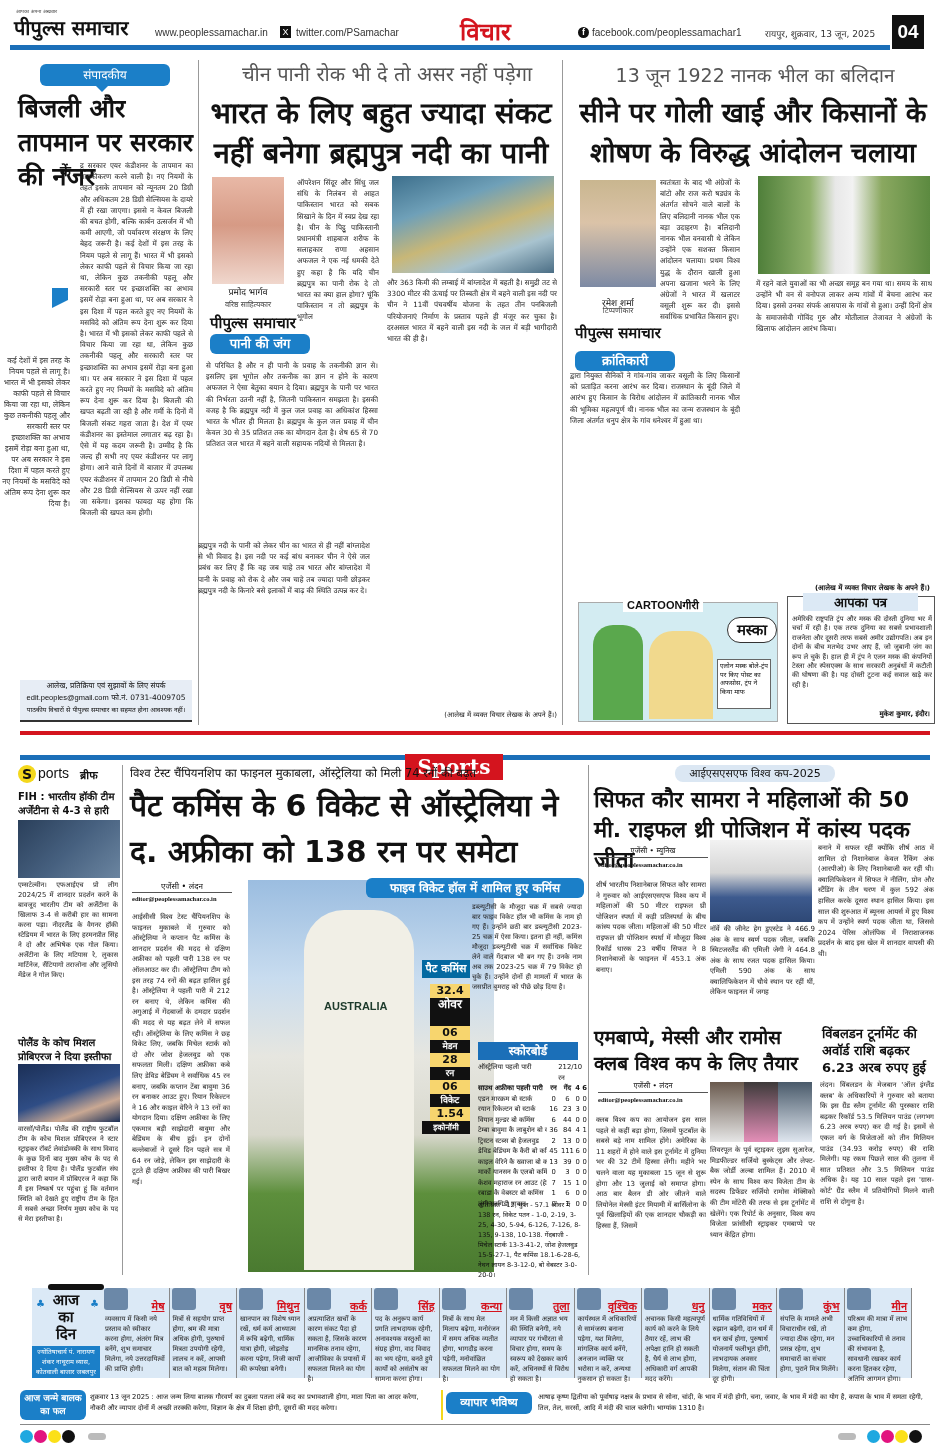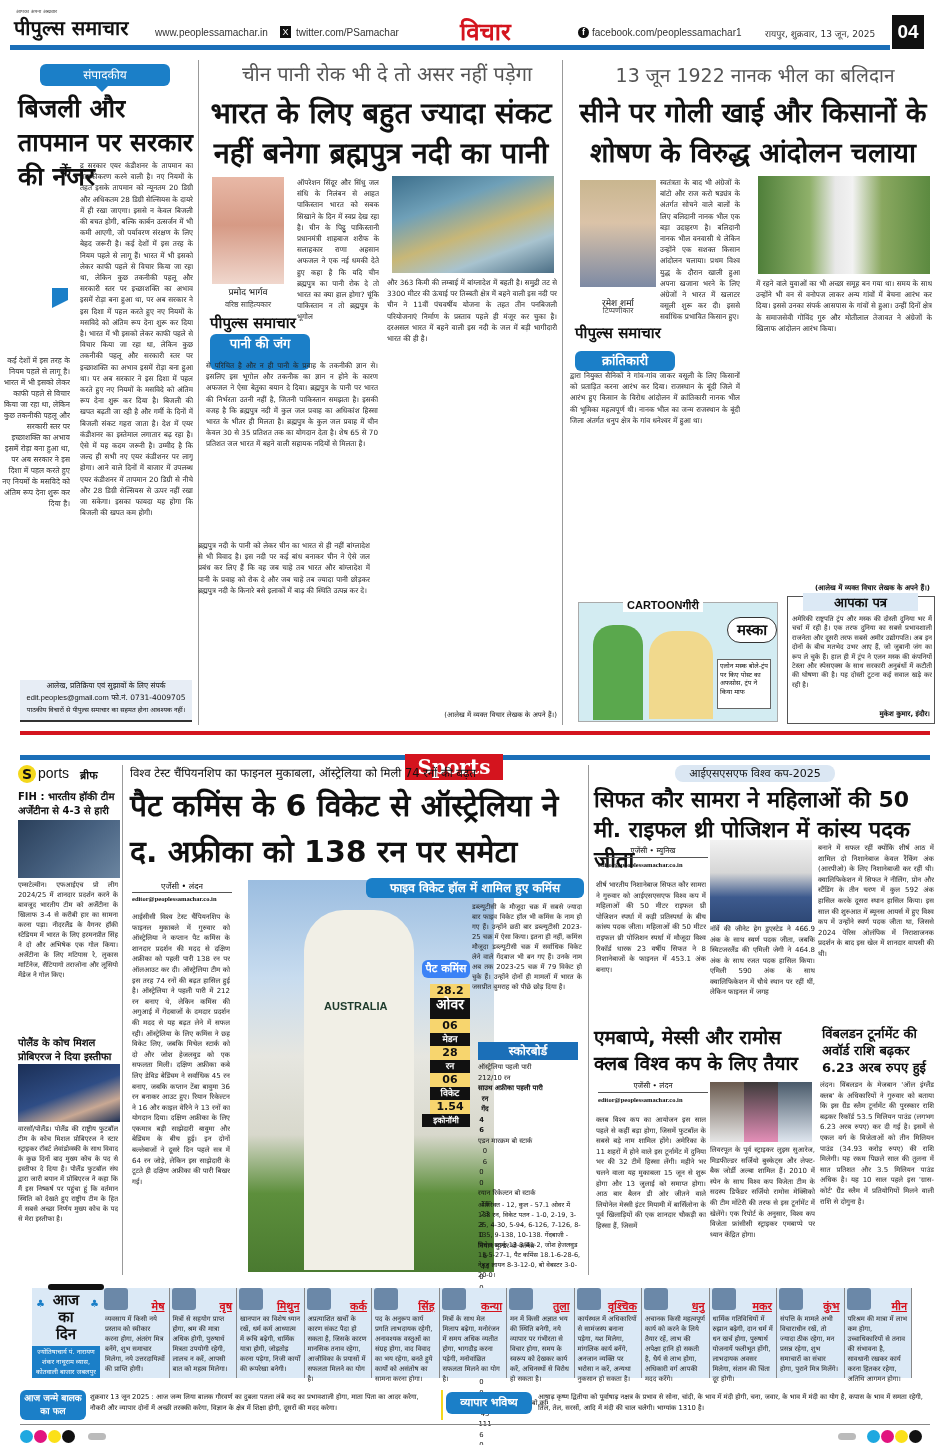--- a/index.html
+++ b/index.html
@@ -16,25 +16,25 @@
   .pill { background: #1b7fc8; color: #fff; border-radius: 6px; text-align: center; font-weight: bold; }
   .headline { font-weight: bold; color: #111; line-height: 1.1; }
   .kicker { color: #555; font-size: 22px; }
   .img { background: #888; overflow: hidden; }
   .caption { font-size: 9px; text-align: center; }
   .vrule { width: 1px; background: #999; }
   .hrule { height: 1px; background: #999; }
   .contact-box { background: #e7edf5; border-bottom: 2px solid #333; text-align: center; font-size: 7.5px; line-height: 12px; }
   .red-rule { height: 4px; background: #d4141e; }
   .sports-tag { background: #d4141e; color: #fff; font-family: "DejaVu Serif", serif; font-weight: bold; font-size: 20px; text-align: center; line-height: 26px; }
-  .stat-red { background: #3b82f6; color: #fff; font-weight: bold; text-align: center; border-radius: 6px; }
+  .stat-red { background: #0369a1; color: #fff; font-weight: bold; text-align: center; }
   .stat-yellow { background: #f7d56e; color: #111; font-weight: bold; text-align: center; }
   .stat-dark { background: #111; color: #fff; font-weight: bold; text-align: center; }
   .score-table { font-size: 6.8px; line-height: 10.5px; }
-  .score-table .row { display: flex; flex-direction: column; }
+  .score-table .row { display: flex; }
   .score-table .nm { width: 88px; white-space: nowrap; overflow: hidden; }
   .score-table .c { width: 14px; text-align: center; }
   .horo-band { left: 32px; top: 1288px; width: 880px; height: 90px; background: #dbe9f6; }
   .horo-cell { top: 0; height: 90px; border-right: 1px solid #888; }
   .horo-name { position: absolute; right: 4px; top: 10px; color: #d4141e; font-weight: bold; font-size: 11px; text-decoration: underline; }
   .horo-icon { position: absolute; left: 2px; top: 0; width: 24px; height: 22px; background: #6b88a8; border-radius: 3px; }
   .horo-text { position: absolute; left: 3px; top: 26px; right: 3px; font-size: 6.8px; line-height: 10px; color: #222; }
   .dot { width: 13px; height: 13px; border-radius: 50%; display: inline-block; }
 </style>
 </head>
@@ -67,21 +67,21 @@
   <div style="font-size:6.5px;">पाठकीय विचारों से पीपुल्स समाचार का सहमत होना आवश्यक नहीं।</div>
 </div>
 <div class="abs vrule" style="left:198px;top:60px;height:665px;"></div>
 
 <div class="abs kicker" style="left:222px;top:60px;width:330px;font-size:20px;text-align:center;">चीन पानी रोक भी दे तो असर नहीं पड़ेगा</div>
 <div class="abs headline" style="left:206px;top:93px;width:350px;font-size:29px;line-height:40px;text-align:center;">भारत के लिए बहुत ज्यादा संकट नहीं बनेगा ब्रह्मपुत्र नदी का पानी</div>
 <div class="abs img" style="left:212px;top:177px;width:72px;height:107px;background:linear-gradient(180deg,#e8b8a6 0%,#d69a85 45%,#f0d7cd 100%);"></div>
 <div class="abs caption" style="left:212px;top:285px;width:72px;font-size:9px;">प्रमोद भार्गव</div>
 <div class="abs caption" style="left:200px;top:299px;width:96px;font-size:7.5px;color:#444;">वरिष्ठ साहित्यकार</div>
 <div class="abs" style="left:210px;top:312px;font-size:15px;font-weight:bold;font-family:'DejaVu Serif',serif;white-space:nowrap;">पीपुल्स समाचार</div>
-<div class="abs pill" style="left:210px;top:334px;width:100px;height:36px;font-size:13px;line-height:20px;">पानी की जंग</div>
+<div class="abs pill" style="left:210px;top:334px;width:100px;height:20px;font-size:13px;line-height:20px;">पानी की जंग</div>
 <div class="abs col-text" style="left:297px;top:177px;width:82px;height:180px;">ऑपरेशन सिंदूर और सिंधु जल संधि के निलंबन से आहत पाकिस्तान भारत को सबक सिखाने के दिन में स्वप्न देख रहा है। चीन के पिट्ठू पाकिस्तानी प्रधानमंत्री शाहबाज शरीफ के सलाहकार राणा अहसान अफजल ने एक नई धमकी देते हुए कहा है कि यदि चीन ब्रह्मपुत्र का पानी रोक दे तो भारत का क्या हाल होगा? चूंकि पाकिस्तान न तो ब्रह्मपुत्र के भूगोल</div>
 <div class="abs img" style="left:392px;top:176px;width:162px;height:97px;background:linear-gradient(160deg,#3d6f8c 0%,#6fa0b8 30%,#c8b777 55%,#a8c3cf 75%,#4b6e85 100%);"></div>
 <div class="abs col-text" style="left:206px;top:360px;width:172px;height:360px;">से परिचित है और न ही पानी के प्रवाह के तकनीकी ज्ञान से। इसलिए इस भूगोल और तकनीक का ज्ञान न होने के कारण अफजल ने ऐसा बेतुका बयान दे दिया। ब्रह्मपुत्र के पानी पर भारत की निर्भरता उतनी नहीं है, जितनी पाकिस्तान समझता है। इसकी वजह है कि ब्रह्मपुत्र नदी में कुल जल प्रवाह का अधिकांश हिस्सा भारत के भीतर ही मिलता है। ब्रह्मपुत्र के कुल जल प्रवाह में चीन केवल 30 से 35 प्रतिशत तक का योगदान देता है। शेष 65 से 70 प्रतिशत जल भारत में बहने वाली सहायक नदियों से मिलता है।</div>
 <div class="abs col-text" style="left:198px;top:540px;width:172px;height:180px;">ब्रह्मपुत्र नदी के पानी को लेकर चीन का भारत से ही नहीं बांग्लादेश से भी विवाद है। इस नदी पर कई बांध बनाकर चीन ने ऐसे जल प्रबंध कर लिए हैं कि वह जब चाहे तब भारत और बांग्लादेश में पानी के प्रवाह को रोक दे और जब चाहे तब ज्यादा पानी छोड़कर ब्रह्मपुत्र नदी के किनारे बसे इलाकों में बाढ़ की स्थिति उत्पन्न कर दे।</div>
 <div class="abs col-text" style="left:387px;top:277px;width:170px;height:432px;">और 363 किमी की लम्बाई में बांग्लादेश में बहती है। समुद्री तट से 3300 मीटर की ऊंचाई पर तिब्बती क्षेत्र में बहने वाली इस नदी पर चीन ने 11वीं पंचवर्षीय योजना के तहत तीन पनबिजली परियोजनाएं निर्माण के प्रस्ताव पहले ही मंजूर कर चुका है। दरअसल भारत में बहने वाली इस नदी के जल में बड़ी भागीदारी भारत की ही है।</div>
 <div class="abs" style="left:397px;top:710px;width:160px;font-size:7px;text-align:right;">(आलेख में व्यक्त विचार लेखक के अपने हैं।)</div>
 <div class="abs vrule" style="left:562px;top:60px;height:665px;"></div>
 
 <div class="abs kicker" style="left:585px;top:62px;width:340px;font-size:19px;text-align:center;">13 जून 1922 नानक भील का बलिदान</div>
 <div class="abs headline" style="left:568px;top:93px;width:370px;font-size:27px;line-height:40px;text-align:center;">सीने पर गोली खाई और किसानों के शोषण के विरुद्ध आंदोलन चलाया</div>
@@ -135,22 +135,22 @@
 <div class="abs col-text" style="left:132px;top:912px;width:98px;height:360px;font-size:7px;line-height:10.6px;">आईसीसी विश्व टेस्ट चैंपियनशिप के फाइनल मुकाबले में गुरुवार को ऑस्ट्रेलिया ने कप्तान पैट कमिंस के शानदार प्रदर्शन की मदद से दक्षिण अफ्रीका को पहली पारी 138 रन पर ऑलआउट कर दी। ऑस्ट्रेलिया टीम को इस तरह 74 रनों की बढ़त हासिल हुई है। ऑस्ट्रेलिया ने पहली पारी में 212 रन बनाए थे, लेकिन कमिंस की अगुआई में गेंदबाजों के दमदार प्रदर्शन की मदद से यह बढ़त लेने में सफल रही। ऑस्ट्रेलिया के लिए कमिंस ने छह विकेट लिए, जबकि मिचेल स्टार्क को दो और जोश हेजलवुड को एक सफलता मिली। दक्षिण अफ्रीका कबे लिए डेविड बेडिंघम ने सर्वाधिक 45 रन बनाए, जबकि कप्तान टेंबा बावुमा 36 रन बनाकर आउट हुए। रियान रिकेल्टन ने 16 और काइल वेरिने ने 13 रनों का योगदान दिया। दक्षिण अफ्रीका के लिए एकमात्र बड़ी साझेदारी बावुमा और बेडिंघम के बीच हुई। इन दोनों बल्लेबाजों ने दूसरे दिन पहले सत्र में 64 रन जोड़े, लेकिन इस साझेदारी के टूटते ही दक्षिण अफ्रीका की पारी बिखर गई।</div>
 <div class="abs img" style="left:248px;top:880px;width:246px;height:392px;background:linear-gradient(180deg,#9bbde0 0%,#c8dcef 25%,#e6e6e0 45%,#d8d8cc 65%,#5d8f3c 80%,#4a7a30 100%);">
   <div class="abs" style="left:56px;top:30px;width:110px;height:360px;background:#f1efe6;border-radius:40px 40px 0 0;"></div>
   <div class="abs" style="left:76px;top:120px;font-size:11px;font-weight:bold;color:#1d3a2b;font-family:'Liberation Sans',sans-serif;">AUSTRALIA</div>
 </div>
 <div class="abs pill" style="left:366px;top:878px;width:218px;height:20px;font-size:12px;line-height:20px;background:#1b7fc8;">फाइव विकेट हॉल में शामिल हुए कमिंस</div>
 <div class="abs col-text" style="left:472px;top:902px;width:110px;height:115px;font-size:6.8px;line-height:10px;">डब्ल्यूटीसी के मौजूदा चक्र में सबसे ज्यादा बार फाइव विकेट हॉल भी कमिंस के नाम हो गए हैं। उन्होंने छठी बार डब्ल्यूटीसी 2023-25 चक्र में ऐसा किया। इतना ही नहीं, कमिंस मौजूदा डब्ल्यूटीसी चक्र में सर्वाधिक विकेट लेने वाले गेंदबाज भी बन गए हैं। उनके नाम अब तक 2023-25 चक्र में 79 विकेट हो चुके हैं। उन्होंने दोनों ही मामलों में भारत के जसप्रीत बुमराह को पीछे छोड़ दिया है।</div>
 
 <div class="abs stat-red" style="left:422px;top:960px;width:48px;height:18px;font-size:11px;line-height:18px;">पैट कमिंस</div>
 <div class="abs" style="left:430px;top:984px;width:40px;">
-  <div class="stat-yellow" style="height:14px;font-size:11px;line-height:14px;">28.2</div>
-  <div class="stat-dark" style="height:21px;font-size:14px;line-height:13px;">ओवर</div>
+  <div class="stat-yellow" style="height:14px;font-size:11px;line-height:14px;">32.4</div>
+  <div class="stat-dark" style="height:28px;font-size:12px;line-height:13px;">ओवर</div>
   <div class="stat-yellow" style="height:14px;font-size:11px;line-height:14px;">06</div>
   <div class="stat-dark" style="height:13px;font-size:9px;line-height:13px;">मेडन</div>
   <div class="stat-yellow" style="height:14px;font-size:11px;line-height:14px;">28</div>
   <div class="stat-dark" style="height:13px;font-size:9px;line-height:13px;">रन</div>
   <div class="stat-yellow" style="height:14px;font-size:11px;line-height:14px;">06</div>
   <div class="stat-dark" style="height:13px;font-size:9px;line-height:13px;">विकेट</div>
   <div class="stat-yellow" style="height:14px;font-size:11px;line-height:14px;">1.54</div>
   <div class="stat-dark" style="height:13px;font-size:8px;line-height:13px;margin-left:-8px;width:48px;">इकोनॉमी</div>
 </div>
 

